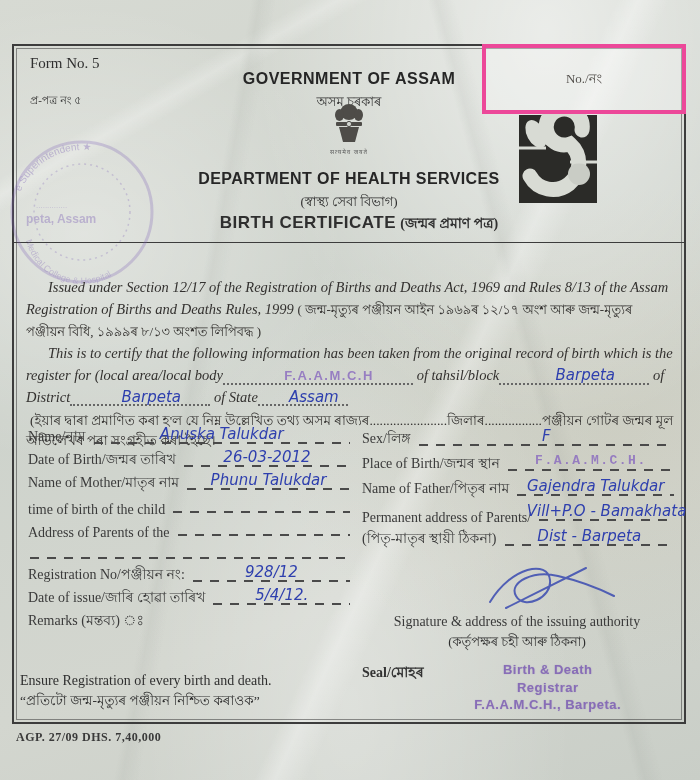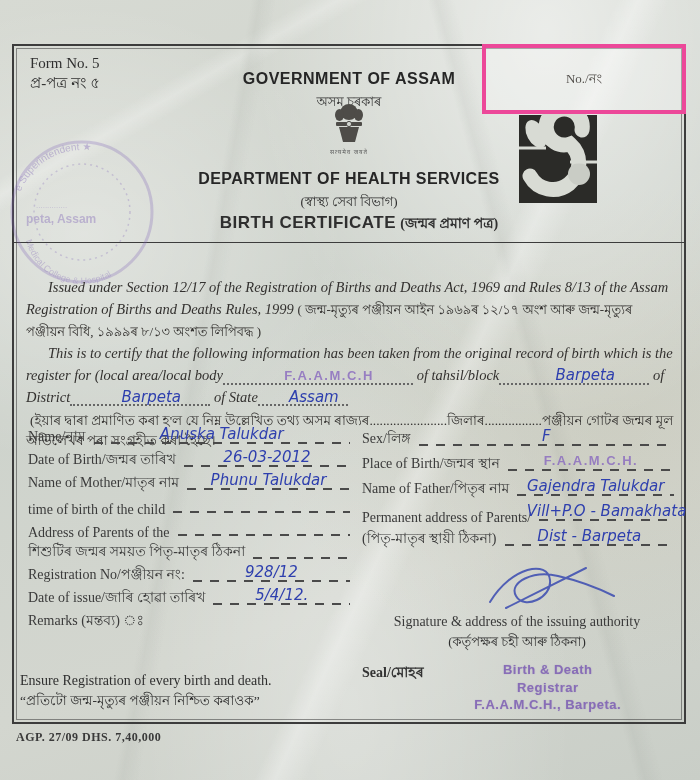--- a/index.html
+++ b/index.html
@@ -22,21 +22,21 @@
   }
   .frame{
     position:absolute;left:12px;top:44px;width:670px;height:676px;
     border:2px solid #3c3c3c;
   }
   .frame::before{content:"";position:absolute;inset:2px;border:1px solid rgba(60,60,60,.55);pointer-events:none;}
   .abs{position:absolute;}
   .ctr{left:0;right:0;text-align:center;}
   .sans{font-family:"Liberation Sans",sans-serif;}
   .form-no{top:8px;left:16px;font-size:15px;line-height:1.3;}
-  .form-no .as{font-size:15px;}
+  .form-no .as{font-size:11px;margin-top:19px;}
   .gov-en{top:24px;font-size:16px;font-weight:bold;letter-spacing:.5px;color:#262626;}
   .gov-as{top:46px;font-size:13px;color:#333;}
   .serial-box{
     top:-2px;right:-2px;width:196px;height:62px;border:4px solid #ec4899;
     display:flex;align-items:center;justify-content:center;gap:12px;background:rgba(255,255,255,.25);
   }
   .serial-box .no-lbl{font-size:13px;color:#55524e;}
   .serial-box .no-val{font-size:23px;font-weight:bold;letter-spacing:5px;color:#242424;}
   .emblem{top:56px;left:50%;transform:translateX(-50%);text-align:center;}
   .emblem svg{display:block;margin:0 auto;}
@@ -59,21 +59,21 @@
   .col-l{flex:0 0 50%;}
   .col-r{flex:1;}
   .row{display:flex;align-items:flex-end;height:23px;font-size:14px;white-space:nowrap;}
   .col-r .row{height:25px;}
   .row .lbl{margin-right:6px;color:#3a3a3a;}
   .blank{flex:1;position:relative;height:20px;}
   .blank::after{content:"";position:absolute;left:2px;right:2px;bottom:5px;height:2px;
     background:repeating-linear-gradient(90deg,#4a4a4a 0 9px, transparent 9px 17px);}
   .blank.noline::after{display:none;}
   .blank .hand{position:absolute;left:50%;transform:translateX(-50%);bottom:6px;white-space:nowrap;}
-  .blank .stampv{position:absolute;left:50%;transform:translateX(-50%);bottom:8px;font-size:13px;}
+  .blank .stampv{position:absolute;left:50%;transform:translateX(-50%);bottom:8px;font-size:13px;font-family:Liberation Mono, monospace;}
   .sig-block{top:512px;right:12px;width:310px;text-align:center;}
   .sig-scribble{height:56px;position:relative;}
   .sig-scribble svg{position:absolute;right:40px;top:0;}
   .sig-cap{font-size:14px;color:#3a3a3a;}
   .sig-cap-as{font-size:13px;margin-top:2px;}
   .seal-row{display:flex;margin-top:8px;align-items:flex-start;text-align:left;}
   .seal-lbl{font-size:14px;font-weight:bold;color:#333;}
   .seal-stamp{flex:1;text-align:center;color:rgba(125,95,180,.78);font-family:"Liberation Sans",sans-serif;
     font-weight:bold;font-size:13px;line-height:1.35;letter-spacing:.5px;text-shadow:0 0 1px rgba(125,95,180,.5);}
   .ensure{top:624px;left:6px;font-size:14px;line-height:1.5;}
@@ -192,21 +192,20 @@
       </div>
       <div class="row">
         <span class="lbl">time of birth of the child</span>
         <span class="blank"></span>
       </div>
       <div class="row">
         <span class="lbl">Address of Parents of the</span>
         <span class="blank"></span>
       </div>
       <div class="row">
-        <span class="lbl">শিশুটিৰ জন্মৰ সময়ত পিতৃ-মাতৃৰ ঠিকনা</span>
         <span class="blank"></span>
       </div>
       <div class="row">
         <span class="lbl">Registration No/পঞ্জীয়ন নং:</span>
         <span class="blank">
             <span class="hand">928/12</span>
           </span>
       </div>
       <div class="row">
         <span class="lbl">Date of issue/জাৰি হোৱা তাৰিখ</span>

